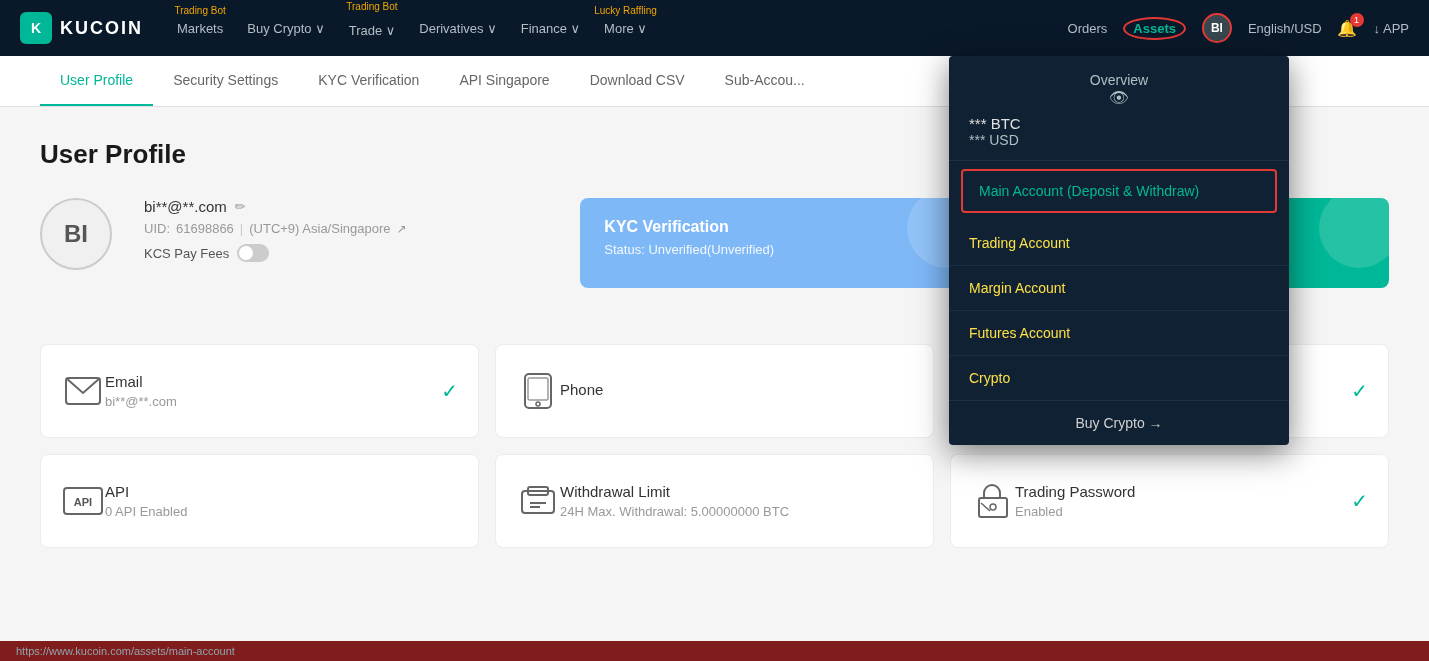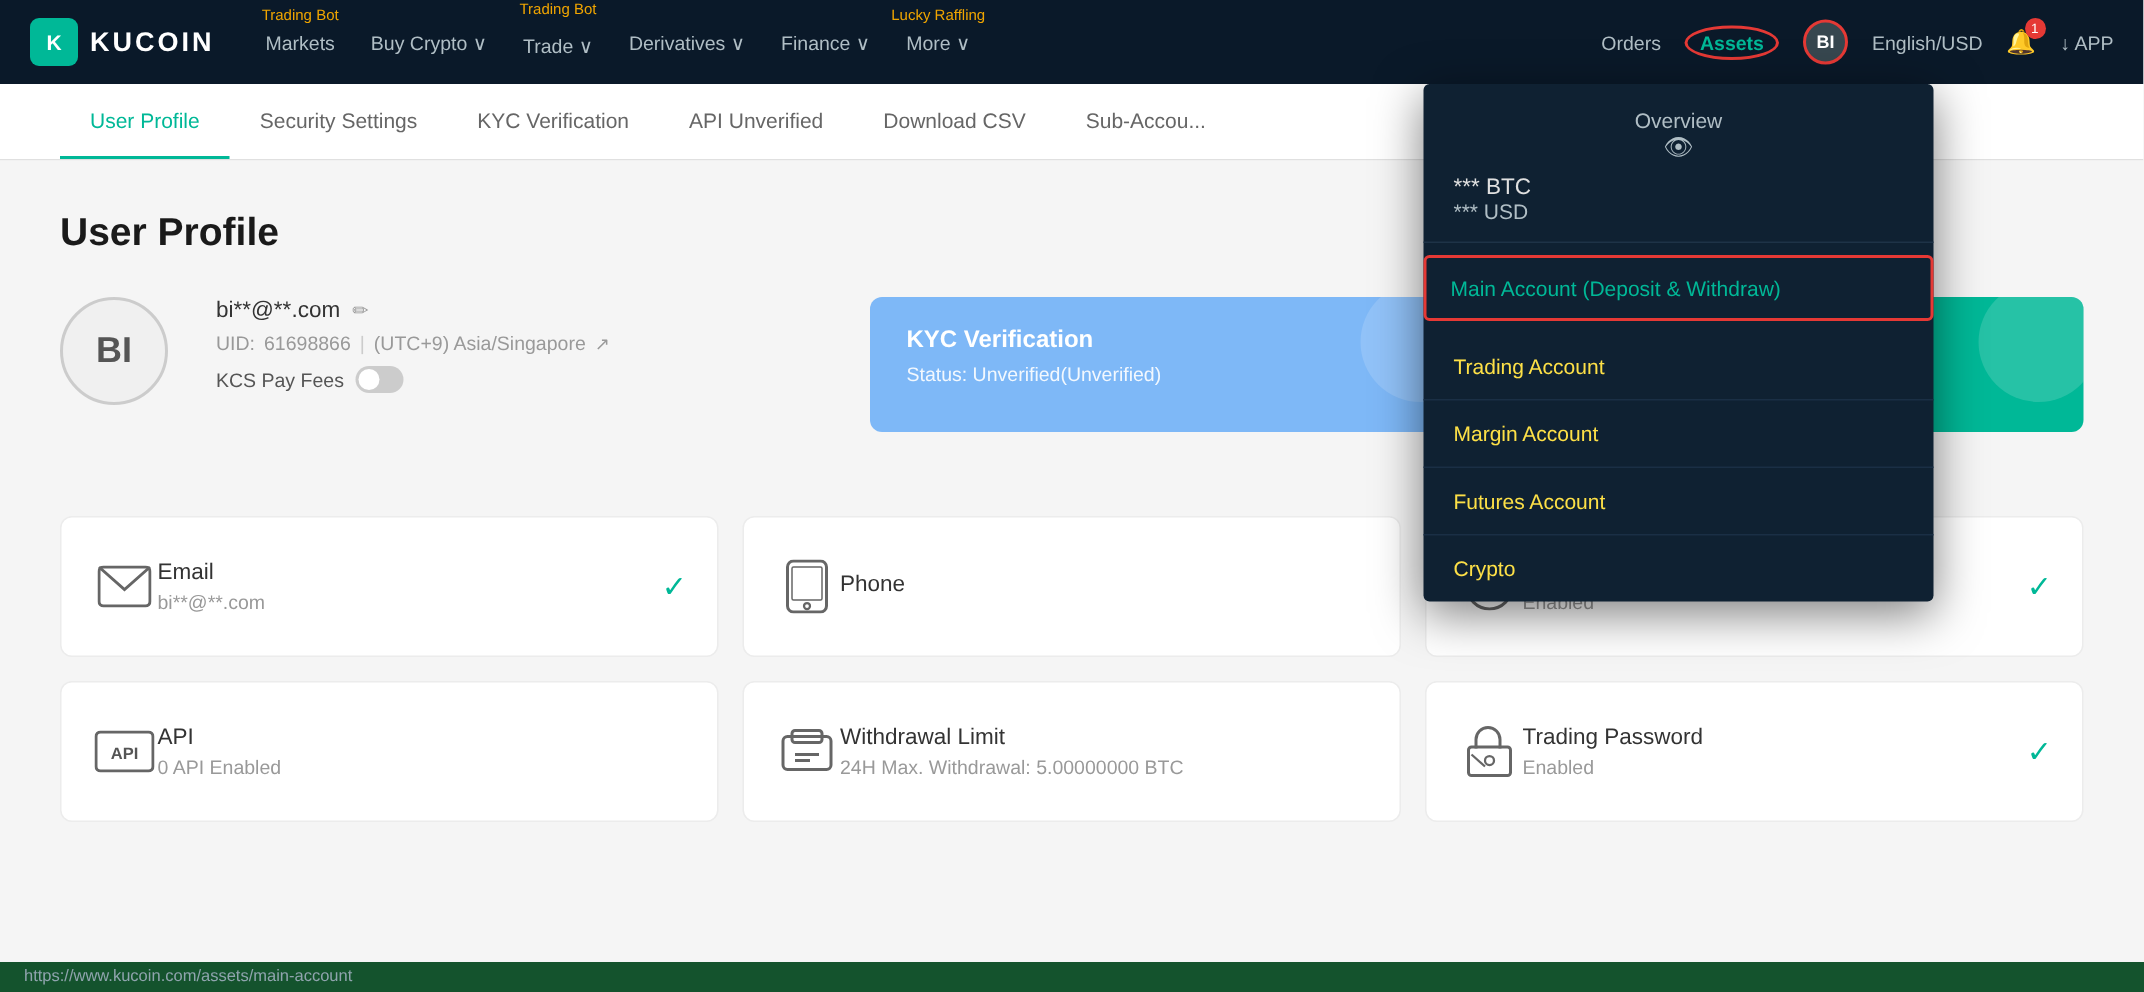--- a/index.html
+++ b/index.html
@@ -322,35 +322,35 @@
       padding: 14px 20px;
       color: #fde047;
       font-size: 14px;
       cursor: pointer;
       border-bottom: 1px solid #1a2f45;
     }
     .dropdown-menu-item.highlighted {
       border: 2px solid #e53935;
       border-radius: 4px;
       color: #00b897;
-      margin: 8px 0;
+      margin: 8px 12px;
       padding: 12px 16px;
     }
     .dropdown-buy-crypto {
       padding: 14px 20px;
       color: #d0d0d0;
       font-size: 14px;
       cursor: pointer;
       text-align: center;
       border-top: 1px solid #1e3347;
     }
 
     
     .status-bar {
-      background: #14532d;
+      background: #7f1d1d;
       color: #90a4ae;
       font-size: 11px;
       padding: 4px 16px;
       position: fixed;
       bottom: 0;
       left: 0;
       right: 0;
     }
   </style>
 </head>
@@ -389,21 +389,21 @@
       <span class="nav-bell-badge">1</span>
     </div>
     <span class="nav-app">↓ APP</span>
   </div>
 </nav>
 
 <div class="tabs-bar">
   <div class="tab-item active">User Profile</div>
   <div class="tab-item">Security Settings</div>
   <div class="tab-item">KYC Verification</div>
-  <div class="tab-item">API Unverified</div>
+  <div class="tab-item">API Singapore</div>
   <div class="tab-item">Download CSV</div>
   <div class="tab-item">Sub-Accou...</div>
 </div>
 
 <div class="main-content">
   <h1 class="page-title">User Profile</h1>
 
   <div class="profile-section">
     <div class="avatar-circle">BI</div>
     <div class="profile-info">
@@ -533,17 +533,18 @@
   <div class="overview-values">
     <div class="overview-btc">*** BTC</div>
     <div class="overview-usd">*** USD</div>
   </div>
 
   <div class="dropdown-menu-item highlighted">Main Account (Deposit &amp; Withdraw)</div>
   <div class="dropdown-menu-item">Trading Account</div>
   <div class="dropdown-menu-item">Margin Account</div>
   <div class="dropdown-menu-item">Futures Account</div>
   <div class="dropdown-menu-item" style="border-bottom:none;">Crypto</div>
+  <div class="dropdown-buy-crypto">Buy Crypto →</div>
 </div>
 
 <div class="status-bar">
   <span>https://www.kucoin.com/assets/main-account</span>
 </div>
 
 </body></html>

